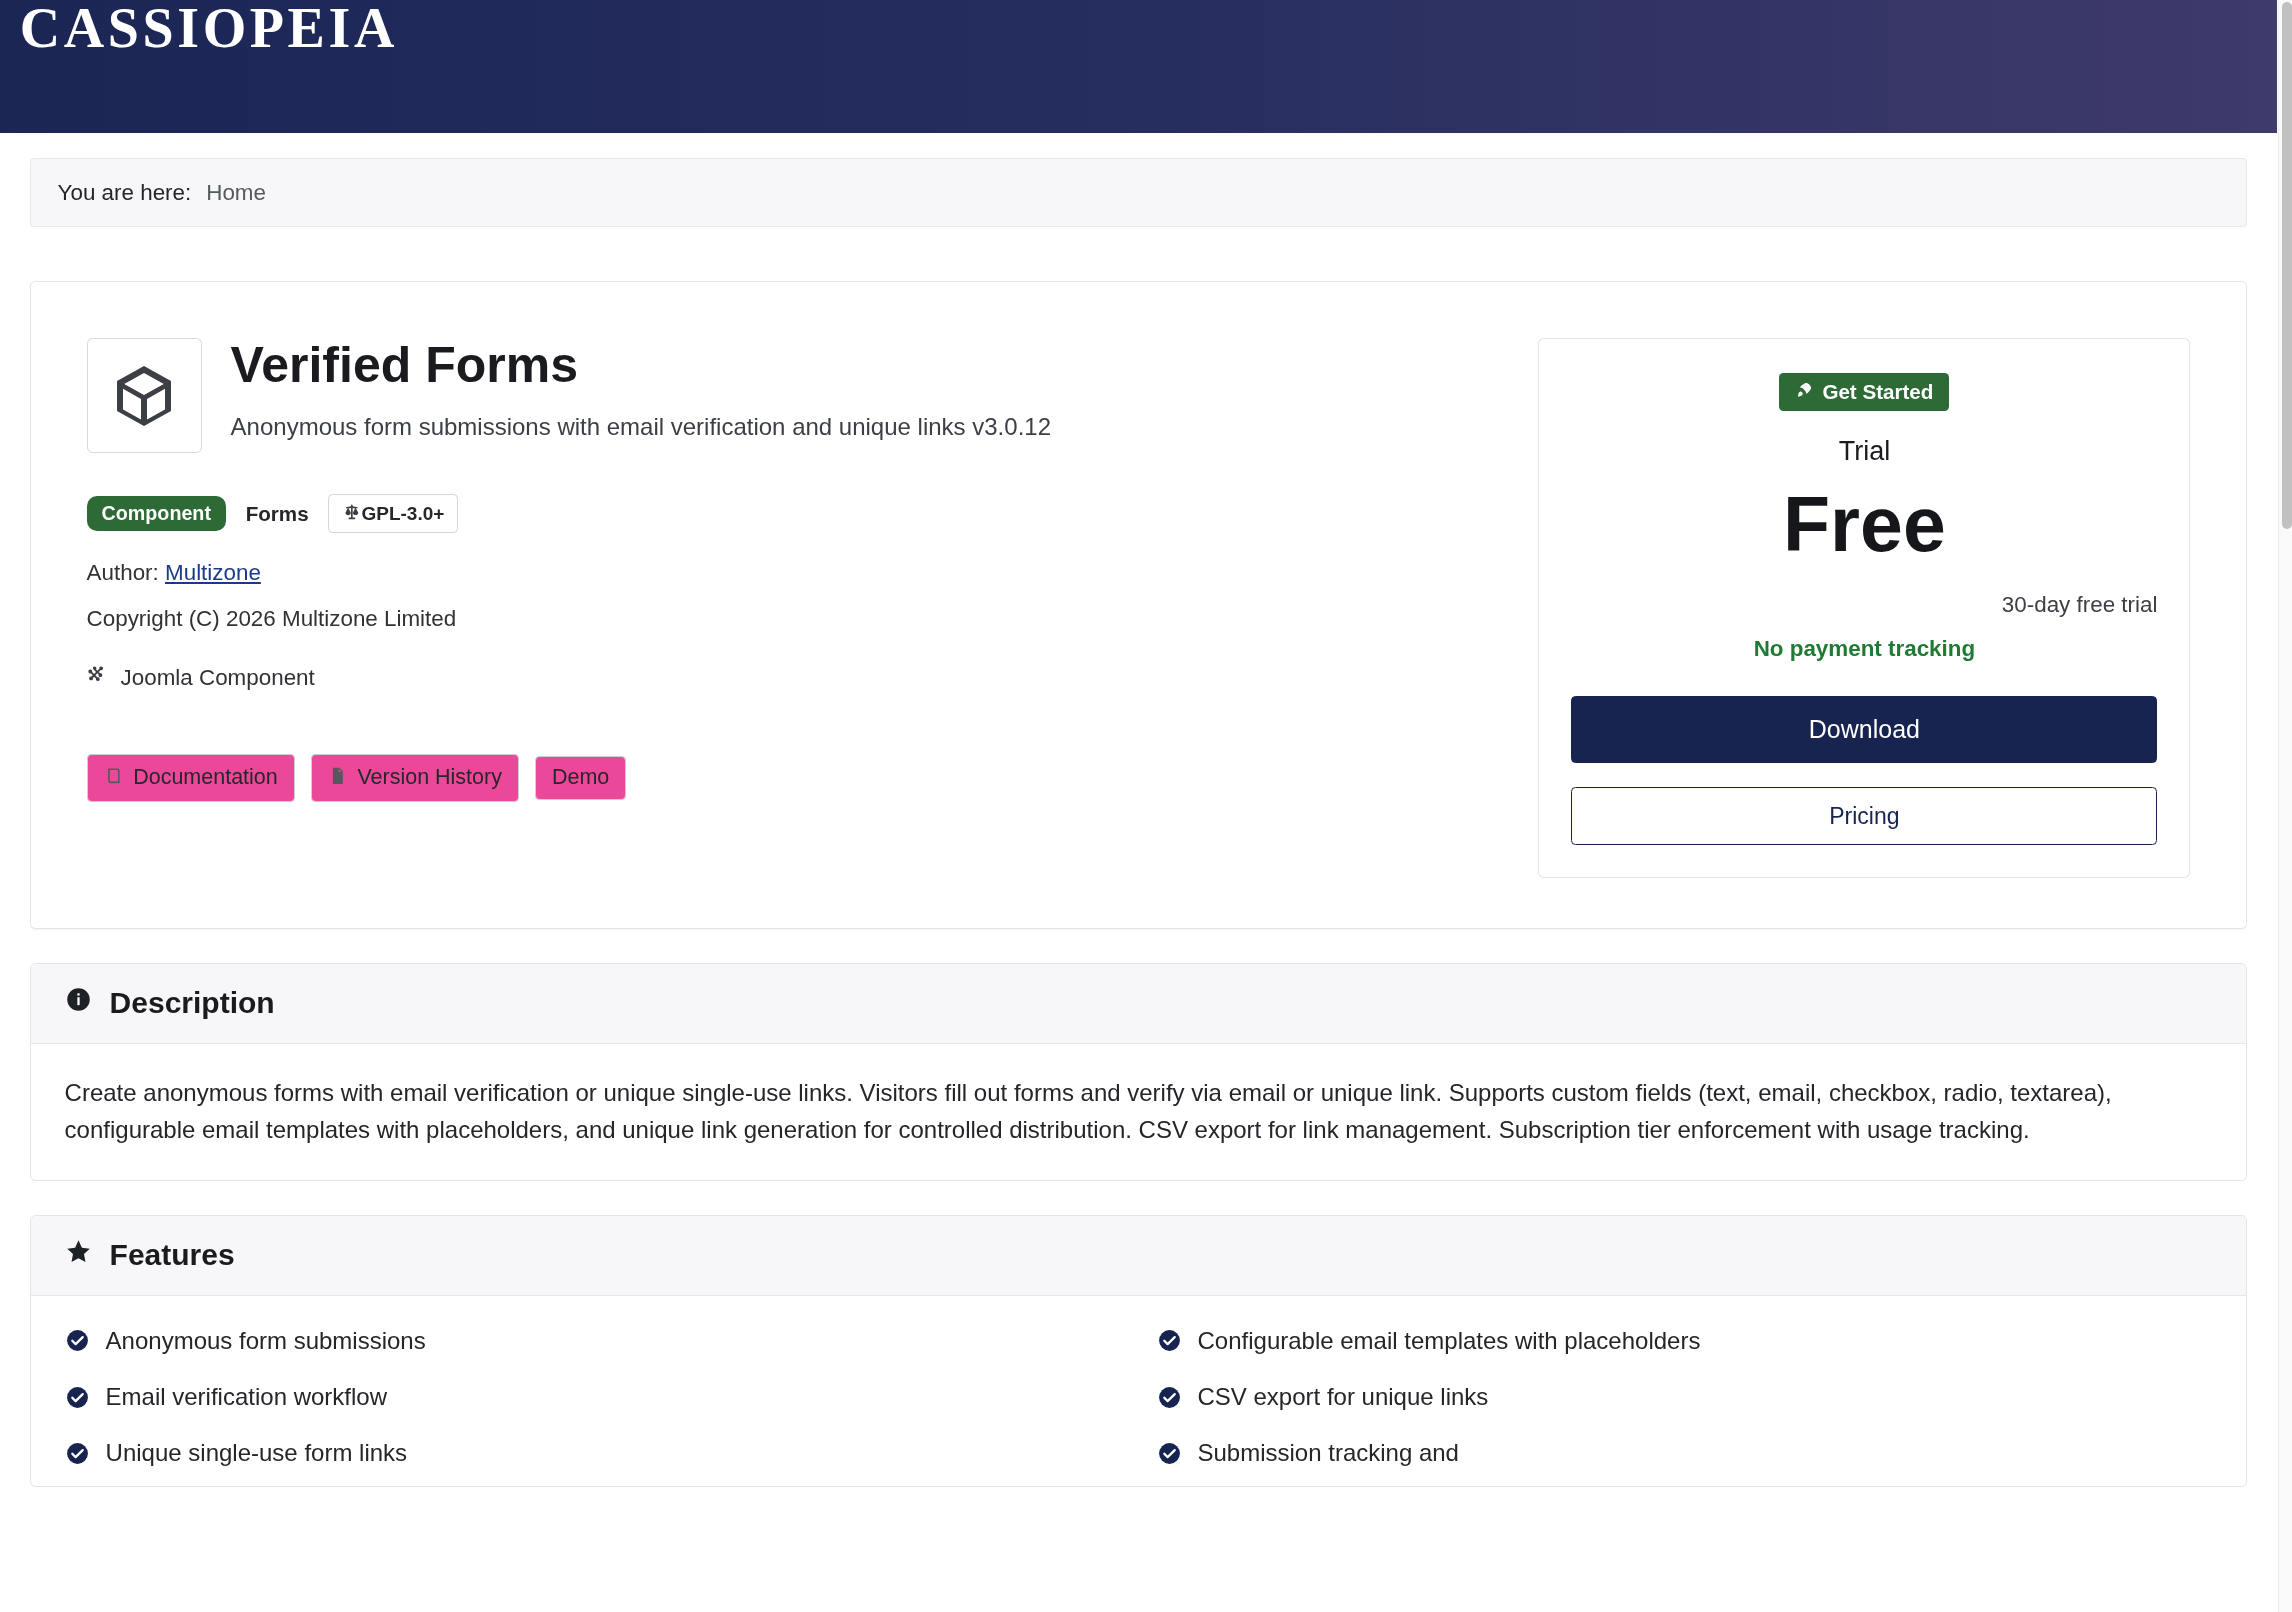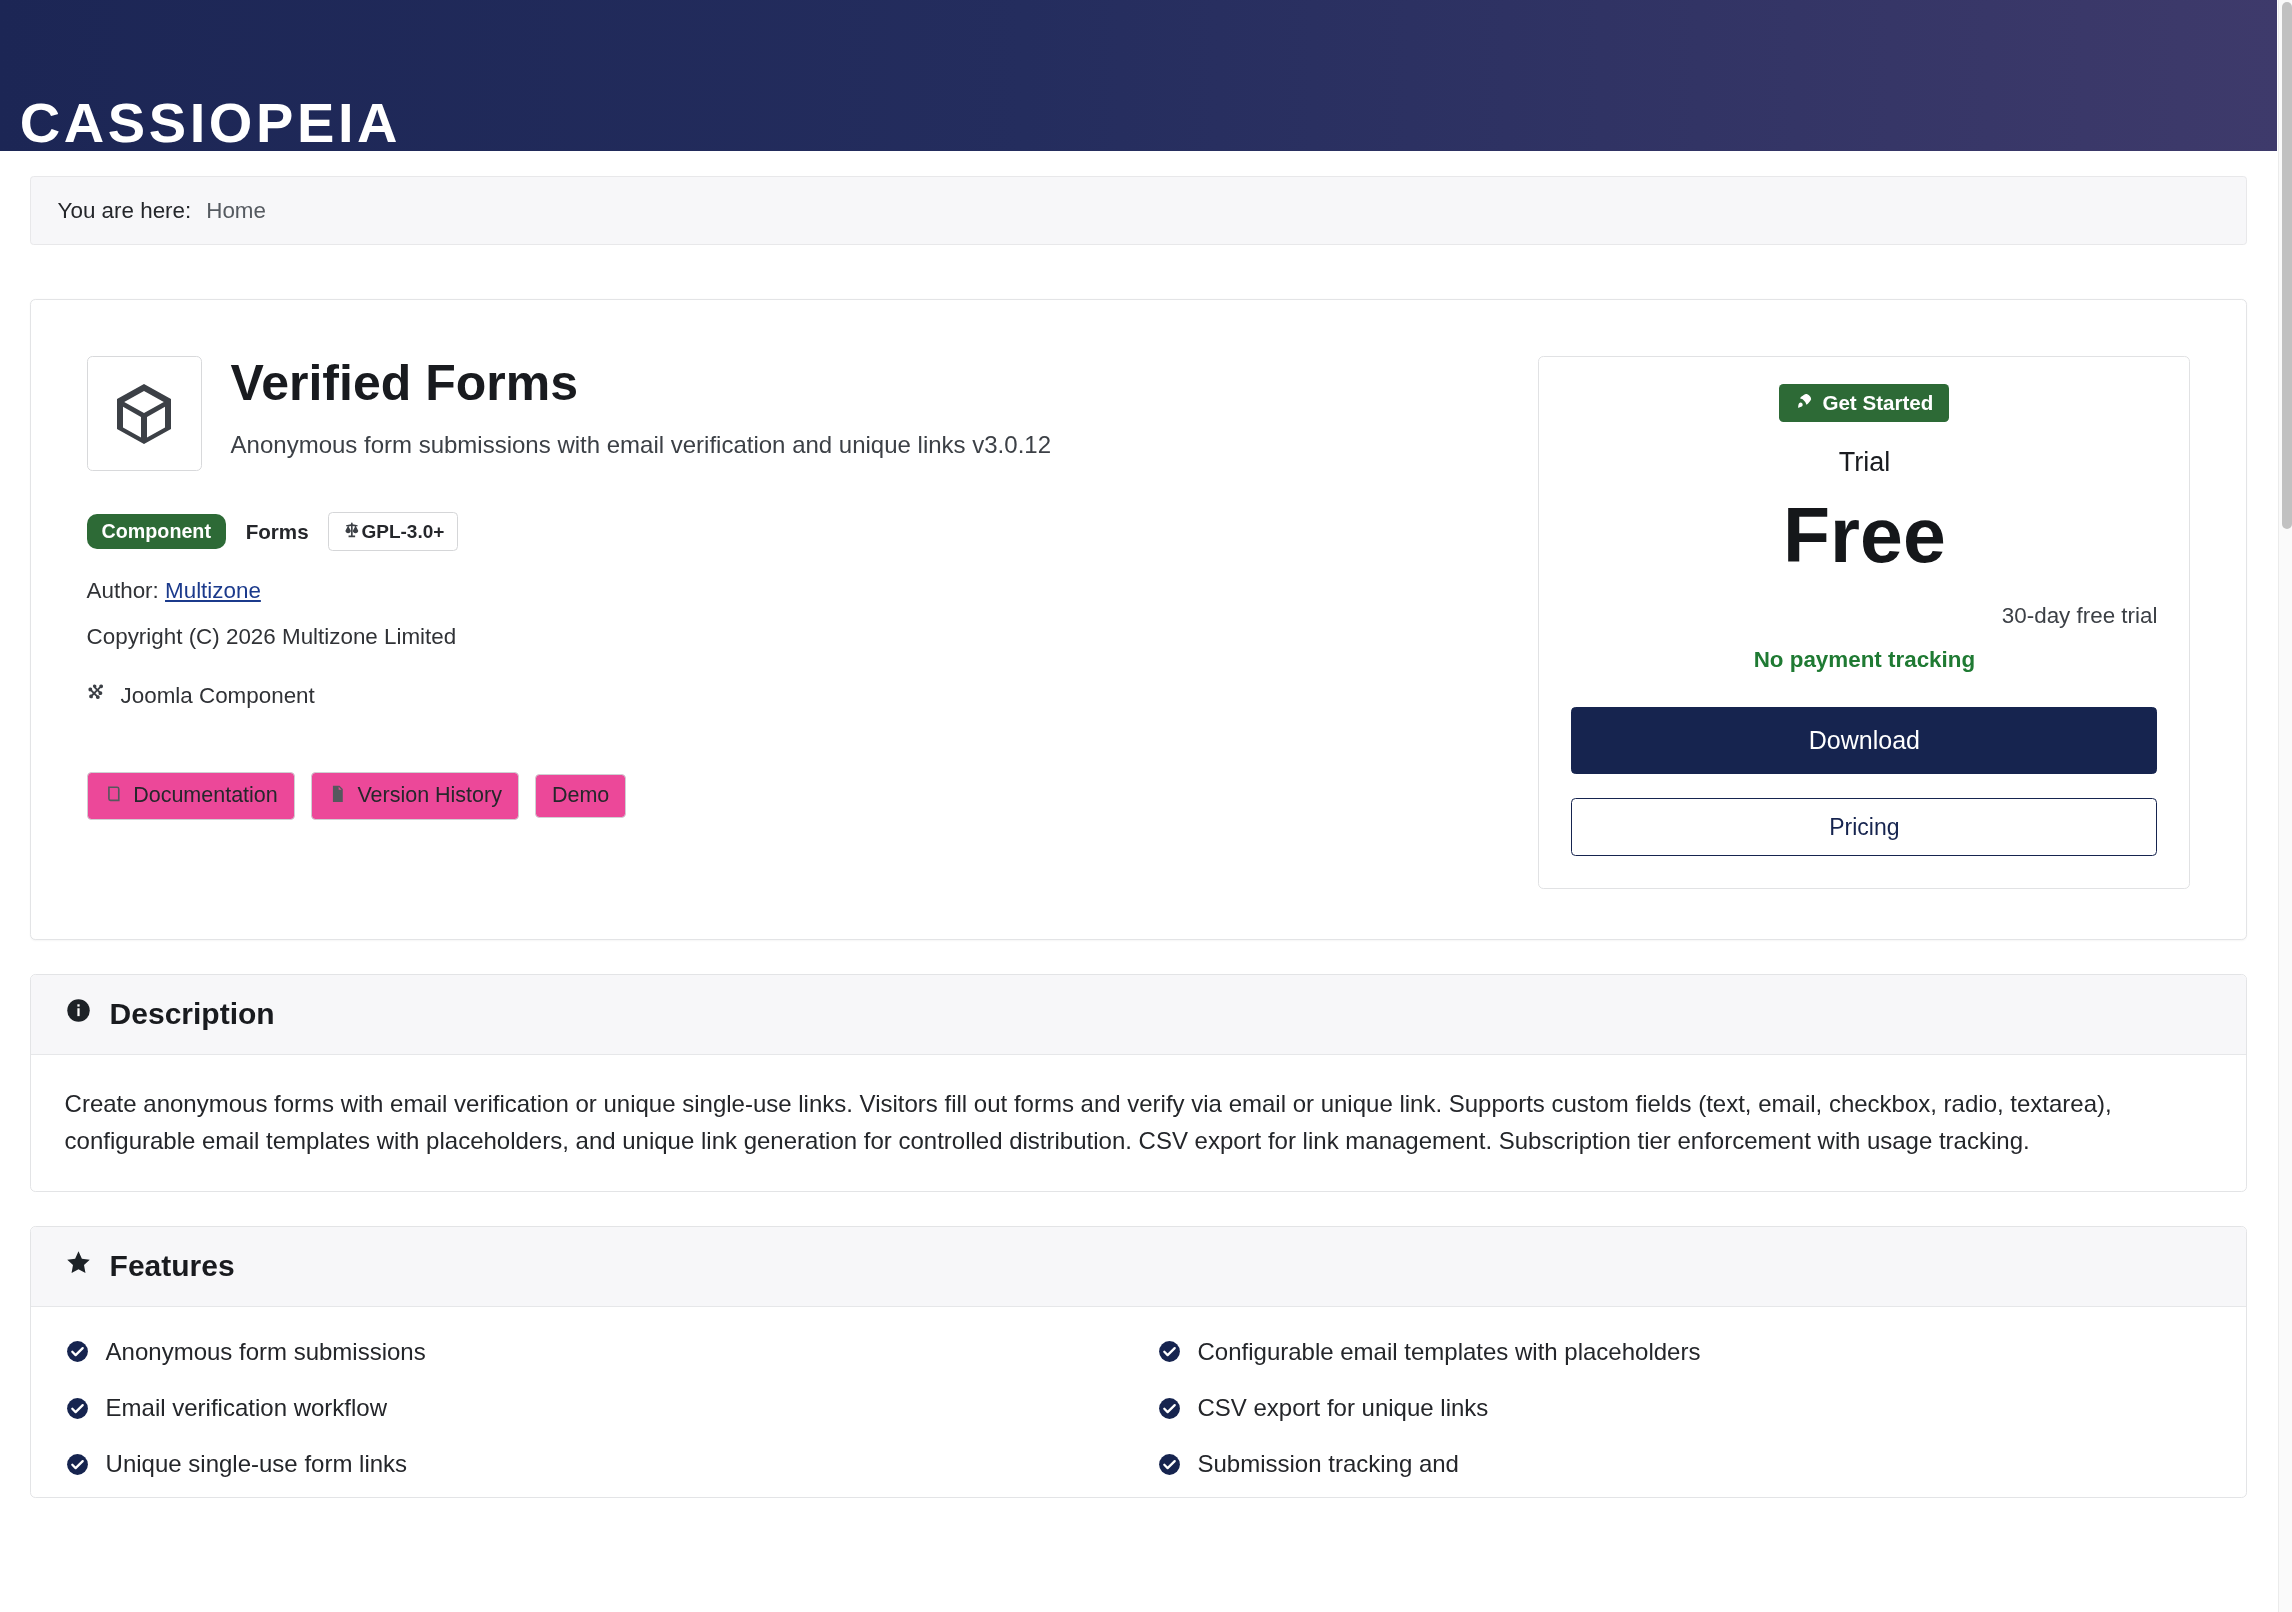--- a/index.html
+++ b/index.html
@@ -17,25 +17,26 @@
   }
   .page {
     width: 2277px;
     height: 1612px;
     position: relative;
     overflow: hidden;
   }
 
   
   .site-header {
-    height: 151px;
+    height: 133px;
     background: linear-gradient(90deg, #1c2655 0%, #242d5e 45%, #3e3a6b 100%);
     display: flex;
-    align-items: flex-end;
+    align-items: flex-start;
     padding: 0 0 0 19.7px;
+    font-family: Liberation Serif, serif;
   }
   .brand {
     color: #ffffff;
     font-size: 56px;
     font-weight: bold;
     letter-spacing: 3.6px;
     line-height: 1;
   }
 
   
@@ -143,21 +144,21 @@
     line-height: 1;
     cursor: pointer;
   }
 
   
   .price-box {
     flex: 0 0 652px;
     border: 0.9px solid #e1e2e4;
     border-radius: 5.4px;
     background: #ffffff;
-    padding: 27px 32px 32px 32px;
+    padding: 34px 32px 32px 32px;
     text-align: center;
   }
   .get-started {
     display: inline-flex; align-items: center; gap: 9px;
     background: #2d6a36;
     color: #fff;
     font-size: 20.6px;
     font-weight: bold;
     padding: 8px 16px;
     border-radius: 4.5px;

